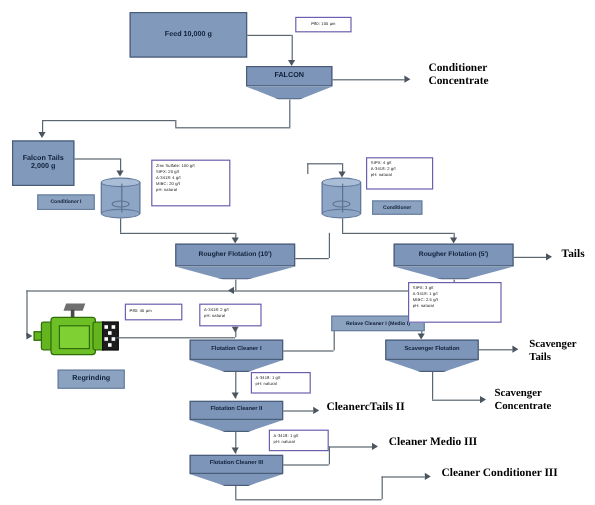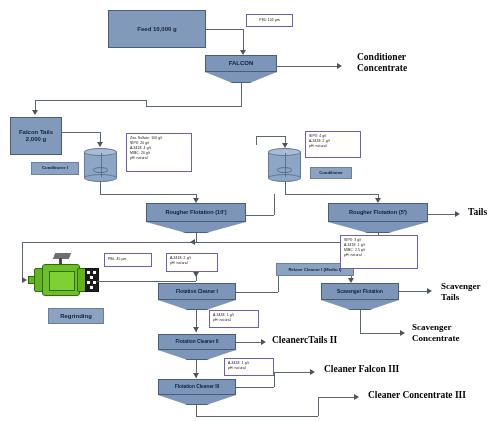--- a/index.html
+++ b/index.html
@@ -324,22 +324,22 @@
 
   <div class="cell" style="left:158px;top:379px;width:78px;height:26px;">
     <div class="body" style="height:16px;font-size:4.8px;">Flotation Cleaner III</div>
     <div class="cone" style="top:16px;height:10px;clip-path:polygon(0 0,100% 0,62% 100%,38% 100%);"></div>
   </div>
 
   <div class="ln h" style="left:236px;top:387px;width:38px;"></div>
   <div class="ln v" style="left:274px;top:372px;height:15px;"></div>
   <div class="ln h" style="left:274px;top:372px;width:36px;"></div>
   <div class="arr r" style="left:310px;top:369px;"></div>
-  <div class="out" style="left:324px;top:364px;font-size:9.5px;">Cleaner Falcon III</div>
+  <div class="out" style="left:324px;top:364px;font-size:9.5px;">Cleaner Medio III</div>
 
   <div class="ln v" style="left:196px;top:405px;height:11px;"></div>
   <div class="ln h" style="left:196px;top:416px;width:122px;"></div>
   <div class="ln v" style="left:318px;top:397px;height:19px;"></div>
   <div class="ln h" style="left:318px;top:397px;width:36px;"></div>
   <div class="arr r" style="left:354px;top:394px;"></div>
-  <div class="out" style="left:368px;top:390px;font-size:9.5px;">Cleaner Concentrate III</div>
+  <div class="out" style="left:368px;top:390px;font-size:9.5px;">Cleaner Conditioner III</div>
 
 </div>
 
 </body></html>

